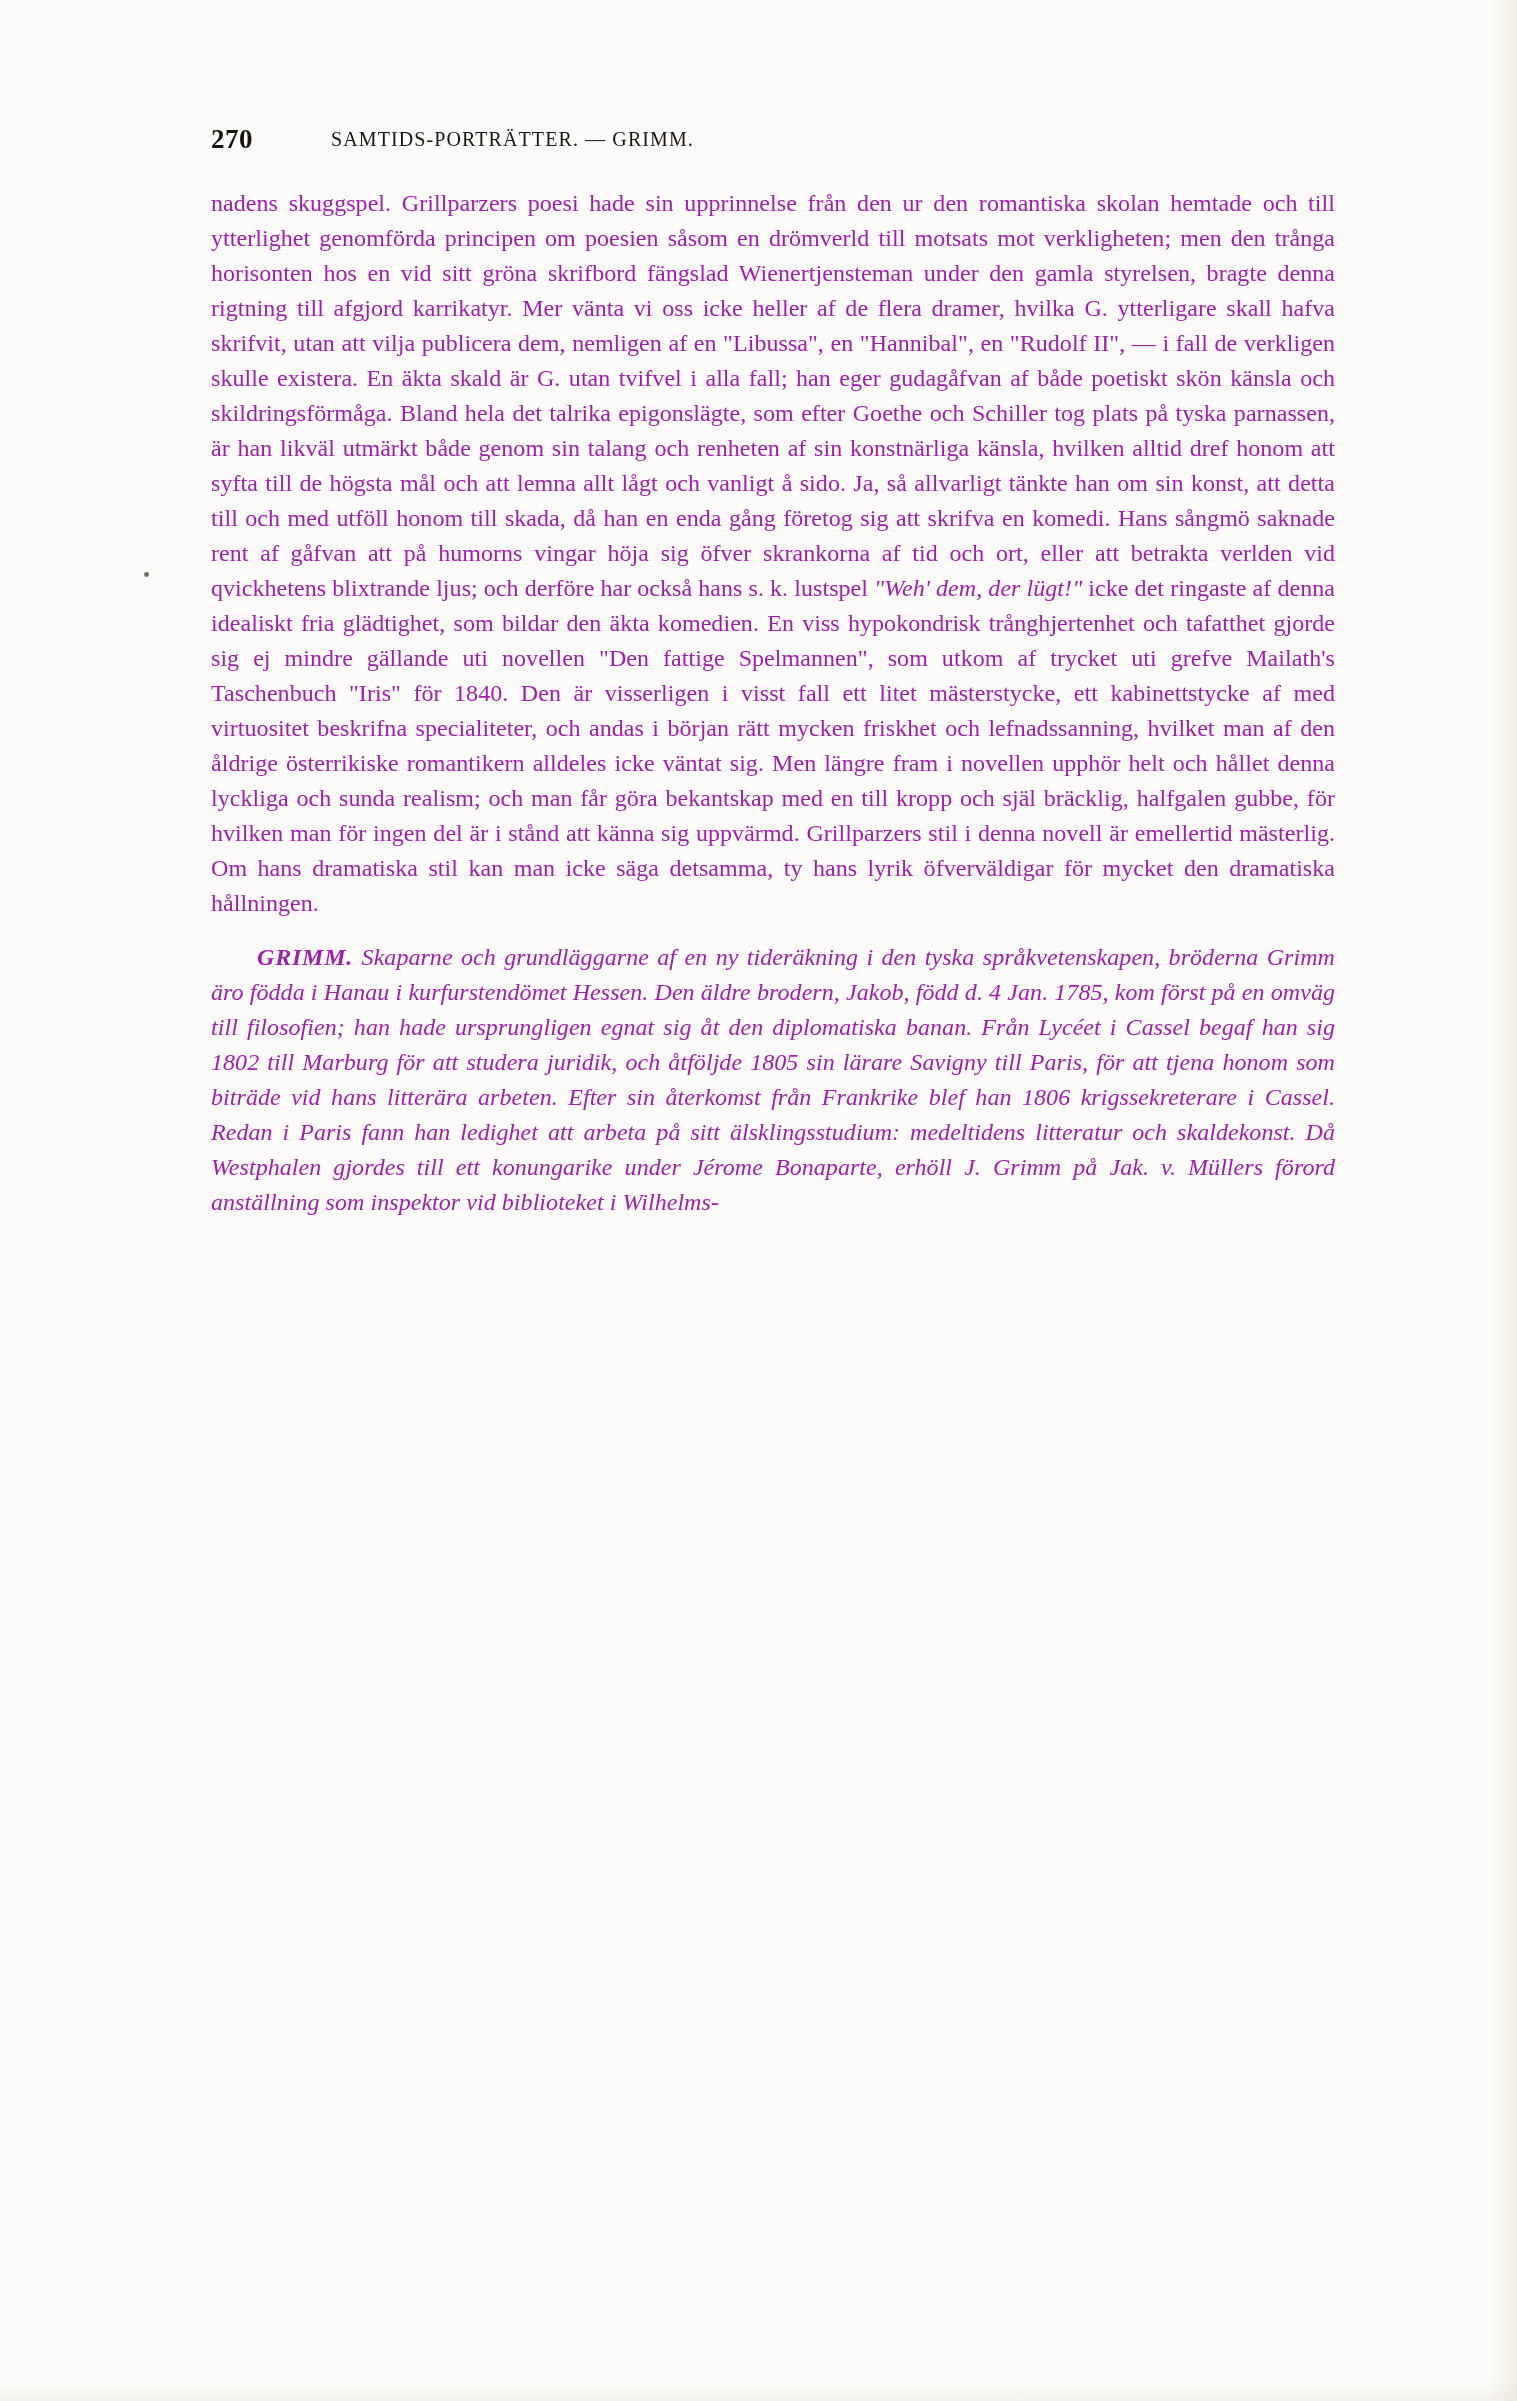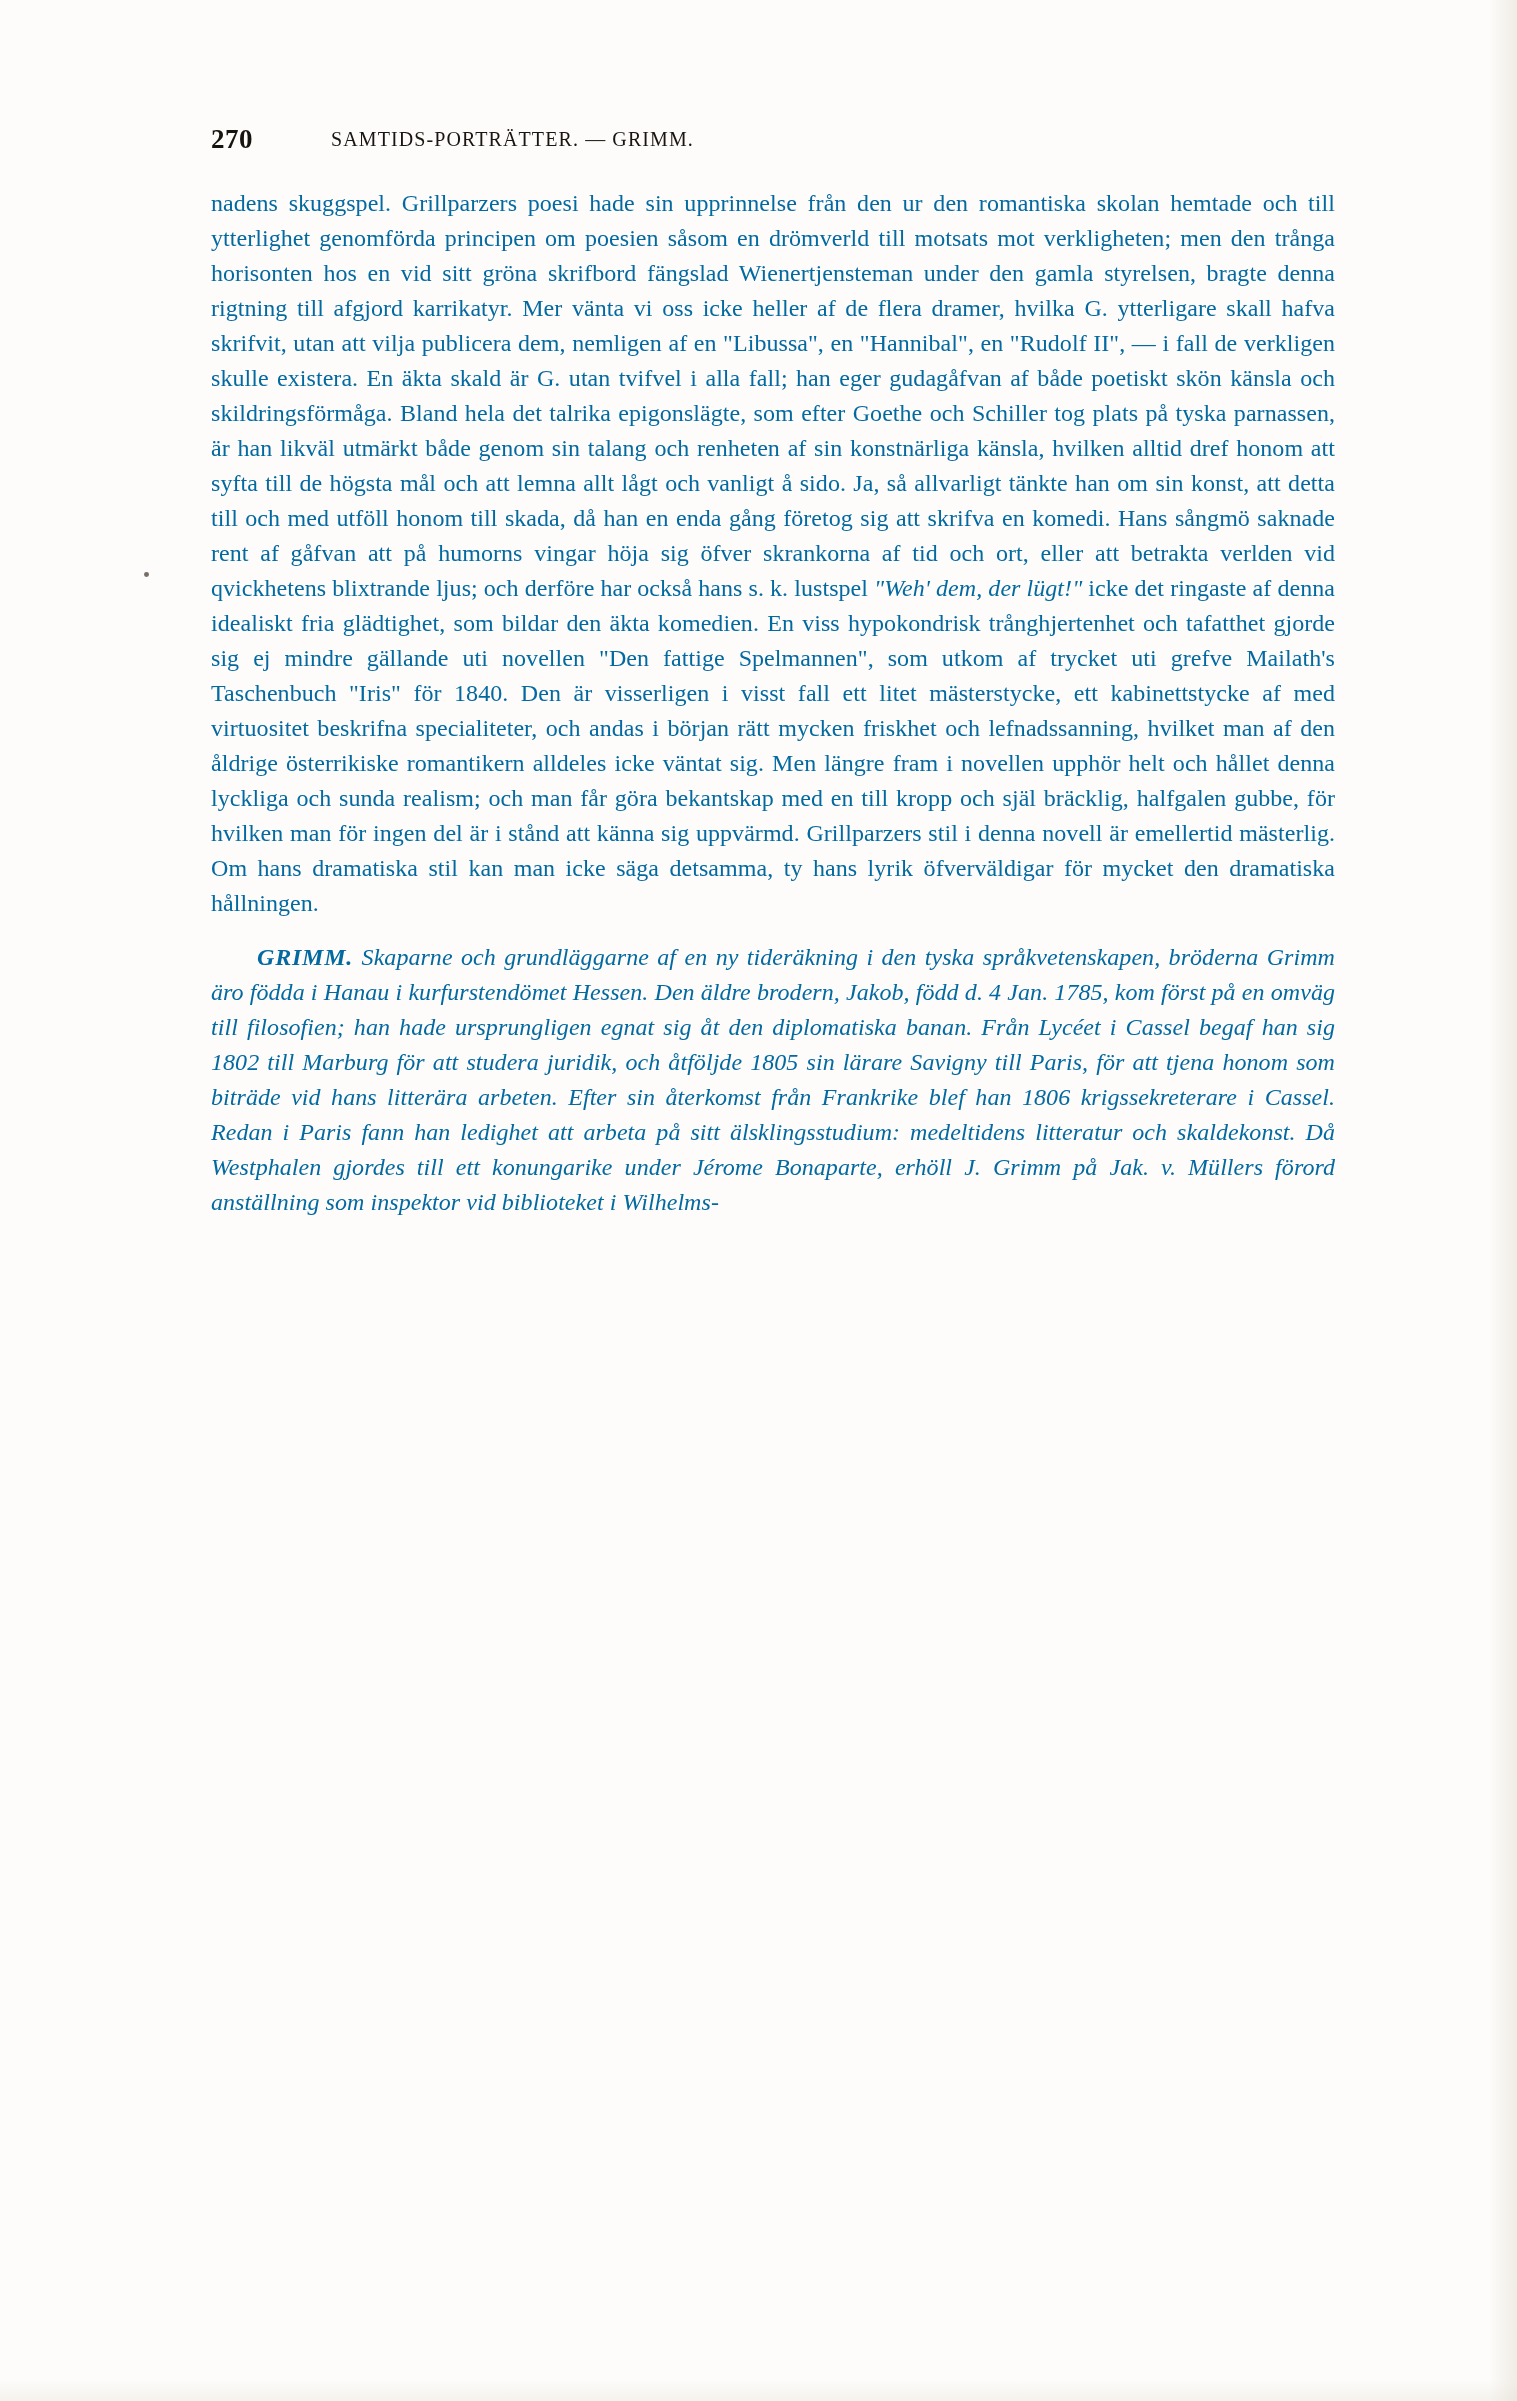--- a/index.html
+++ b/index.html
@@ -46,21 +46,21 @@
     font-weight: 400;
     letter-spacing: 1.1px;
     color: #1a1510;
     white-space: nowrap;
   }
   .body-text {
     font-size: 24px;
     line-height: 35px;
     text-align: justify;
     text-align-last: left;
-    color: #0369a1;
+    color: #a21caf;
     letter-spacing: 0.05px;
   }
   .para {
     margin: 0;
   }
   .para + .para {
     margin-top: 19px;
   }
   .indent {
     text-indent: 46px;

